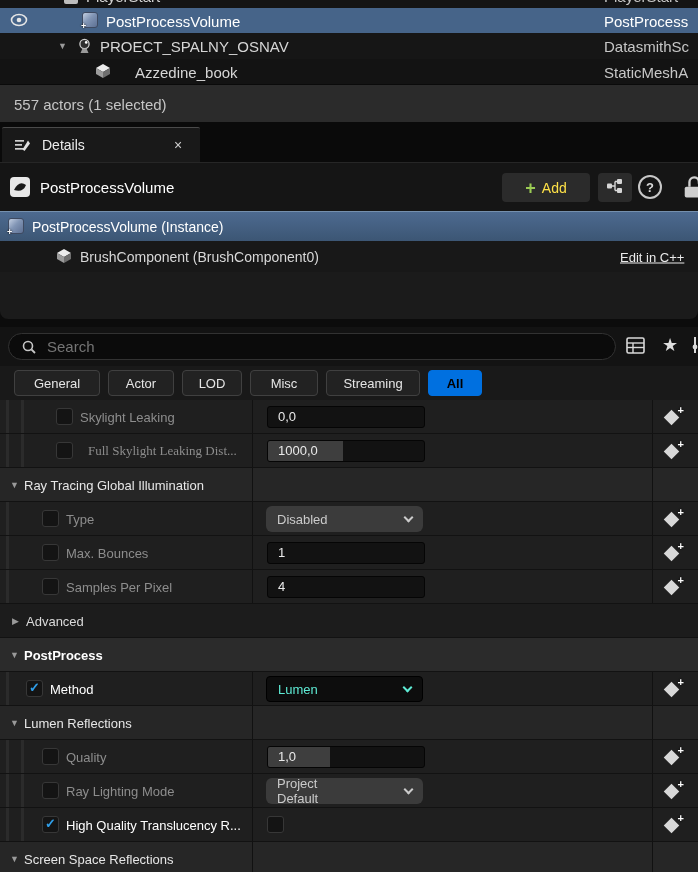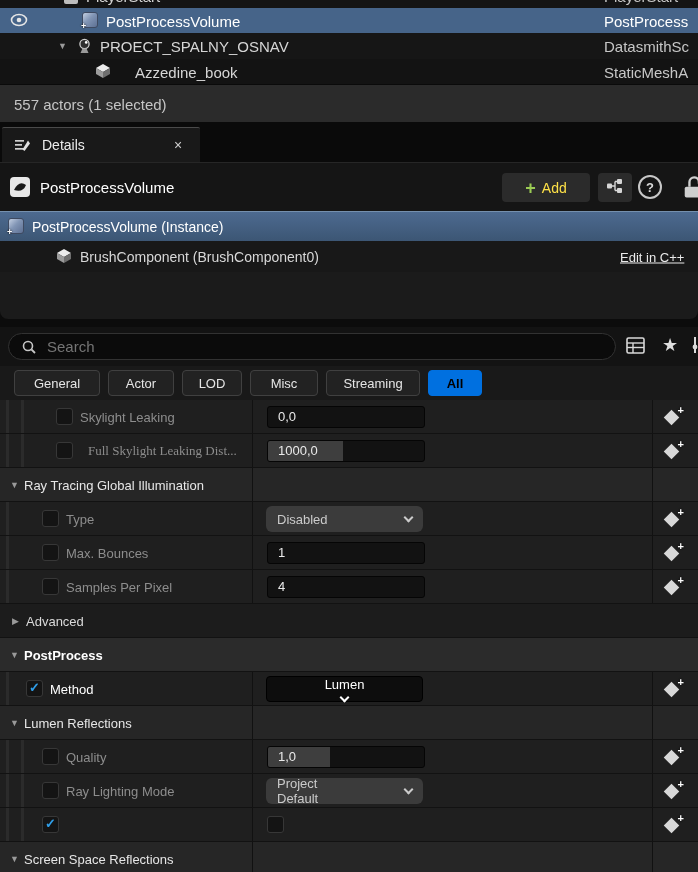--- a/index.html
+++ b/index.html
@@ -89,21 +89,21 @@
   .cat .tri { left:10px; }
   .cat.adv .tri { left:12px; }
   .cat.adv .catlabel { left:26px; color:#dadada; }
   .spin { position:absolute; left:267px; top:6px; width:158px; height:22px; background:#121212;
           border:1px solid #050505; border-radius:3px; overflow:hidden; cursor:ew-resize; }
   .spin .fill { position:absolute; left:0; top:0; bottom:0; background:#3e3e3e; }
   .spin .txt { position:absolute; left:10px; top:0; line-height:20px; font-size:13px; color:#eaeaea; }
   .dd { position:absolute; left:266px; top:4px; width:157px; height:26px; display:flex; align-items:center;
         justify-content:space-between; padding:0 11px; font-size:13px; cursor:pointer; }
   .dd.gray { background:#3b3b3b; color:#cbcbcb; border-radius:6px;gap:44px; }
-  .dd.dark { background:#0d0d0d; color:#ffffff; border:1px solid #000; border-radius:4px;flex-direction:column; }
+  .dd.dark { background:#0d0d0d; color:#5eead4; border:1px solid #000; border-radius:4px; }
   .chev { width:7px; height:7px; border-right:2px solid currentColor; border-bottom:2px solid currentColor;
           transform:rotate(45deg); margin-top:-4px; flex:none; }
   .kf { position:absolute; left:663px; top:7px; width:20px; height:20px; cursor:pointer; }
   .kf .dmd { position:absolute; left:3px; top:5px; width:11px; height:11px; background:#d8d8d8; transform:rotate(45deg); }
   .kf .kplus { position:absolute; right:-1px; top:-3px; font-size:11px; font-weight:bold; color:#fff; text-shadow:0 0 2px #000; }
   .vcb { left:267px; }
 </style>
 </head>
 <body>
 
@@ -432,20 +432,21 @@
           <span class="kplus">+</span>
         </span>
     </div>
 
     <div class="prow" style="top:408px;">
       <span class="rail" style="left:6px;"></span>
         <span class="rail" style="left:21px;"></span>
       <span class="d1"></span>
         <span class="d2"></span>
       <span class="cb" style="left:42px;">✓</span>
+      <span class="plabel on" style="left:66px;">High Quality Translucency R...</span>
       <span class="cb vcb"></span>
       <span class="kf">
           <span class="dmd"></span>
           <span class="kplus">+</span>
         </span>
     </div>
 
     <div class="cat" style="top:442px;">
       <span class="d1"></span>
         <span class="d2"></span>

